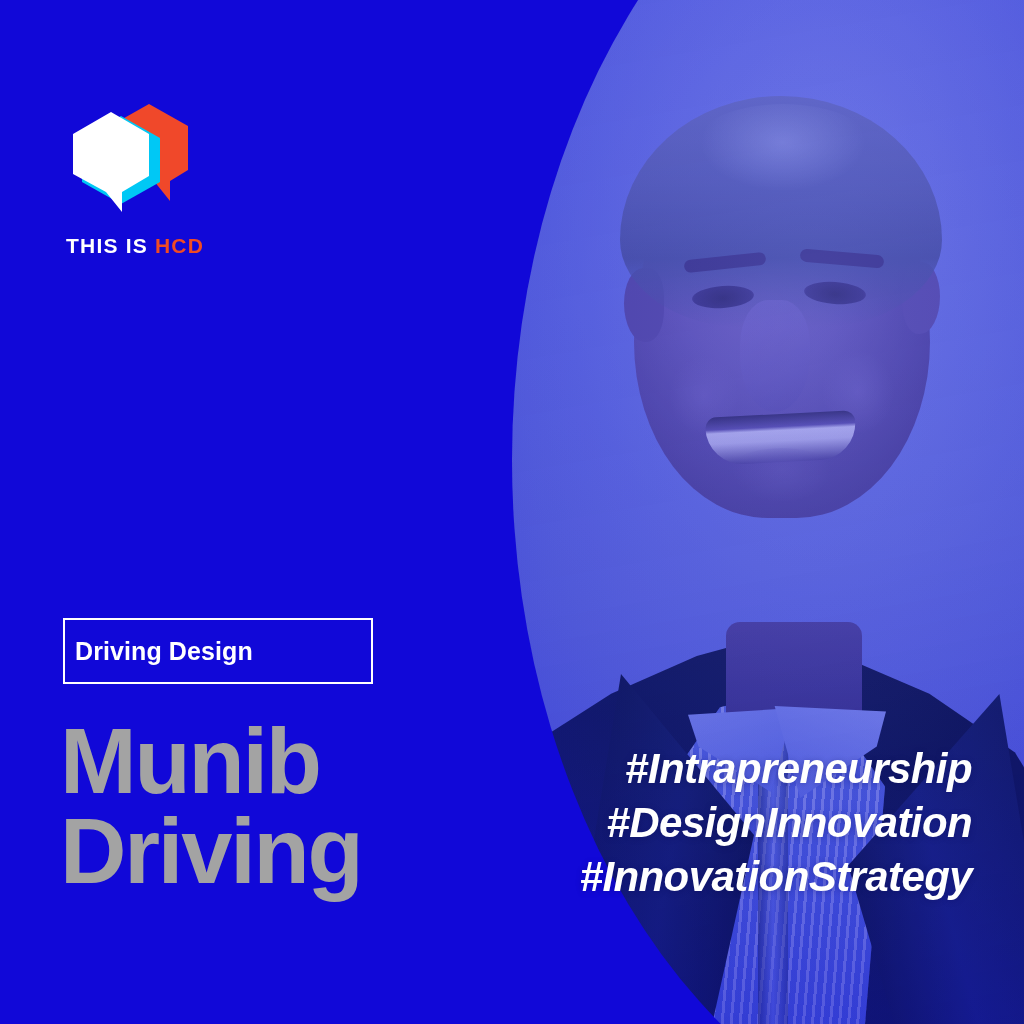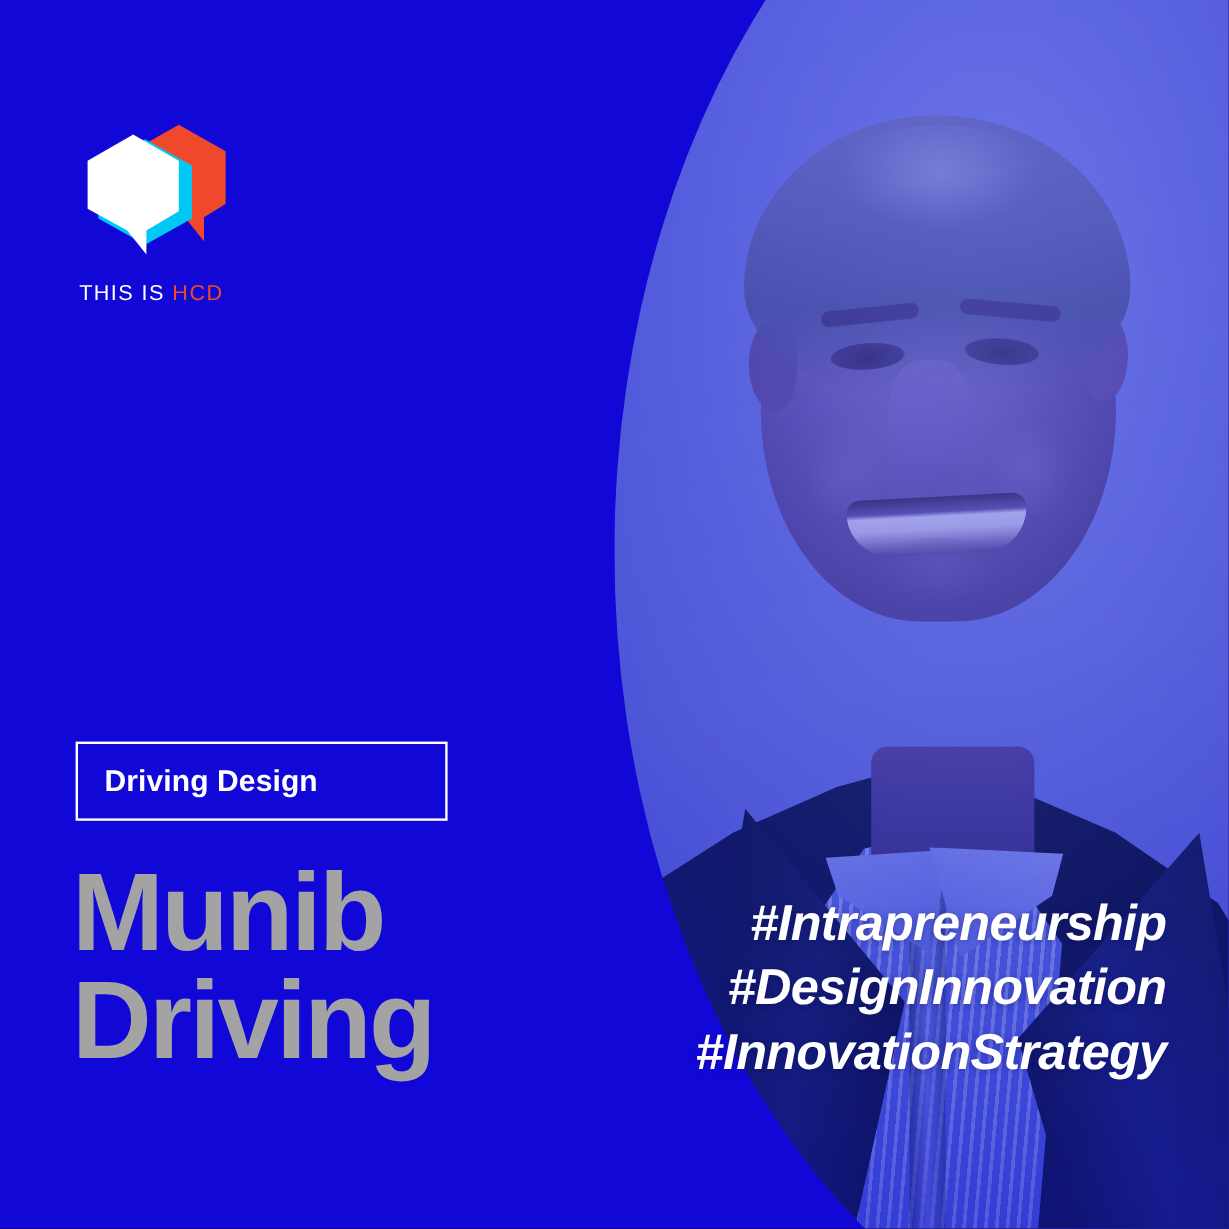--- a/index.html
+++ b/index.html
@@ -201,40 +201,40 @@
     top: 100px;
     width: 140px;
     height: 120px;
   }
   .logo svg { display: block; width: 100%; height: 100%; }
 
   .logo-wordmark {
     position: absolute;
     left: 66px;
     top: 235px;
-    font-size: 18px;
-    font-weight: 400;
+    font-size: 21px;
+    font-weight: 700;
     letter-spacing: 1.2px;
     line-height: 1;
     white-space: nowrap;
   }
   .wm-light { color: #FFFFFF; }
   .wm-accent { color: #F04B23; }
 
   
   .show-badge {
     position: absolute;
     left: 63px;
     top: 618px;
     width: 310px;
     height: 66px;
     border: 2px solid #FFFFFF;
     display: flex;
     align-items: center;
-    padding-left: 22px;
+    padding-left: 10px;
   }
   .show-badge-label {
     color: #FFFFFF;
     font-size: 25px;
     font-weight: 700;
     letter-spacing: 0.1px;
     line-height: 1;
   }
 
   .guest-name {

